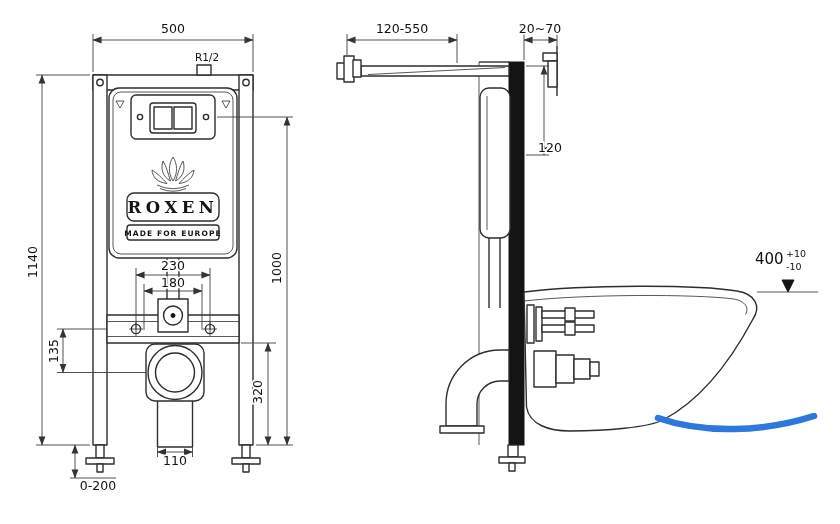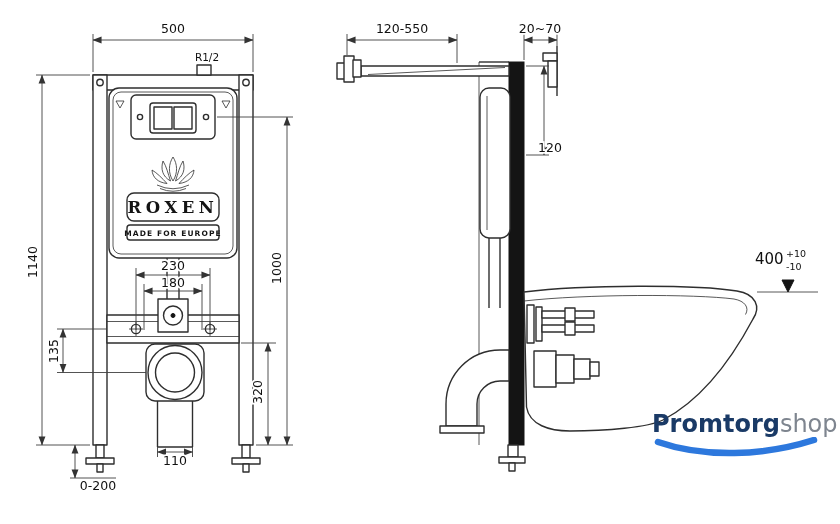--- a/index.html
+++ b/index.html
@@ -271,20 +271,17 @@
       <line class="tn" x1="757" y1="292" x2="818" y2="292"></line>
       <path class="blk" d="M782,280 L794,280 L788,292 Z"></path>
       <text class="dl big" x="755" y="264">400</text>
       <text class="dls" x="786" y="257">+10</text>
       <text class="dls" x="786" y="270">-10</text>
     </g>
   </g>
 </svg>
 
 <div class="wm">
-  <div class="wm-text">
-    <span class="wm-a">Promtorg</span><span class="wm-b">shop</span>
-  </div>
   <svg class="wm-swoosh" width="168" height="22" viewBox="0 0 168 22">
     <path d="M6,5 C52,21 112,19 162,3" fill="none" stroke="#2d78dd" stroke-width="6.5" stroke-linecap="round"></path>
   </svg>
 </div>
 </div>
 
 </body></html>

